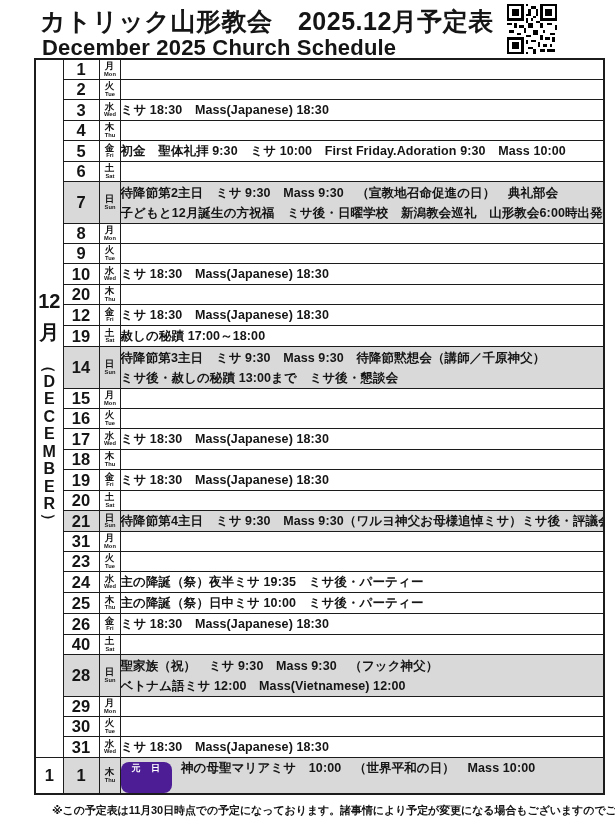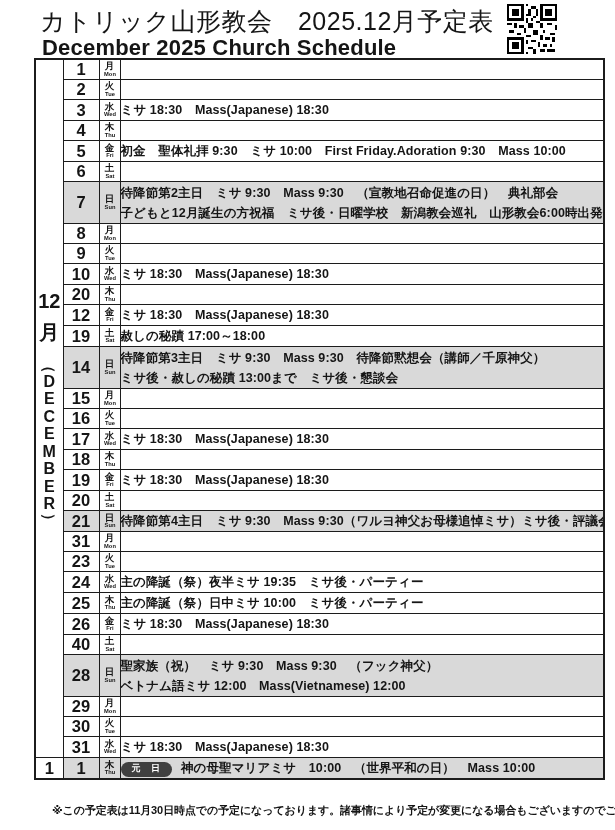--- a/index.html
+++ b/index.html
@@ -6,21 +6,21 @@
   html,body { width:615px; height:830px; }
   body {
     position:relative;
     background:#ffffff;
     color:#151515;
     font-family:"Liberation Sans","DejaVu Sans",sans-serif;
     overflow:hidden;
   }
   .title {
     position:absolute; left:40px; top:5px;
-    font-size:25px; font-weight:400; letter-spacing:0.5px;
+    font-size:25px; font-weight:700; letter-spacing:0.5px;
     white-space:nowrap;
   }
   .subtitle {
     position:absolute; left:42px; top:35px;
     font-size:22px; font-weight:600; letter-spacing:0.2px;
   }
   .qr { position:absolute; left:507px; top:4px; width:50px; height:50px; }
 
   table.sched {
     position:absolute; left:34px; top:58px;
@@ -48,23 +48,23 @@
   td.wd-cell { text-align:center; vertical-align:middle; line-height:1; }
   .wd-jp { font-size:9.5px; font-weight:700; display:block; }
   .wd-en { font-size:7px; font-weight:600; display:block; transform:scale(0.82); transform-origin:center top; }
 
   td.ev-cell { vertical-align:middle; padding-left:7px; }
   .ev-line {
     font-size:12.5px; font-weight:600; line-height:20px;
     white-space:nowrap; letter-spacing:0.1px;
   }
   .badge {
-    display:inline-block; background:#404040; color:#fff;
+    display:inline-block; background:#4c1d95; color:#fff;
     border-radius:8px; font-size:9px; font-weight:700;
-    letter-spacing:4px; padding:2px 8px 4px 11px;
+    letter-spacing:4px; padding:2px 8px 20px 11px;
     margin-right:9px; vertical-align:1.5px; line-height:1;
   }
   .footnote {
     position:absolute; left:52px; top:803px;
     font-size:11px; font-weight:600; white-space:nowrap; letter-spacing:-0.1px;
   }
 </style>
 </head>
 <body>
 

